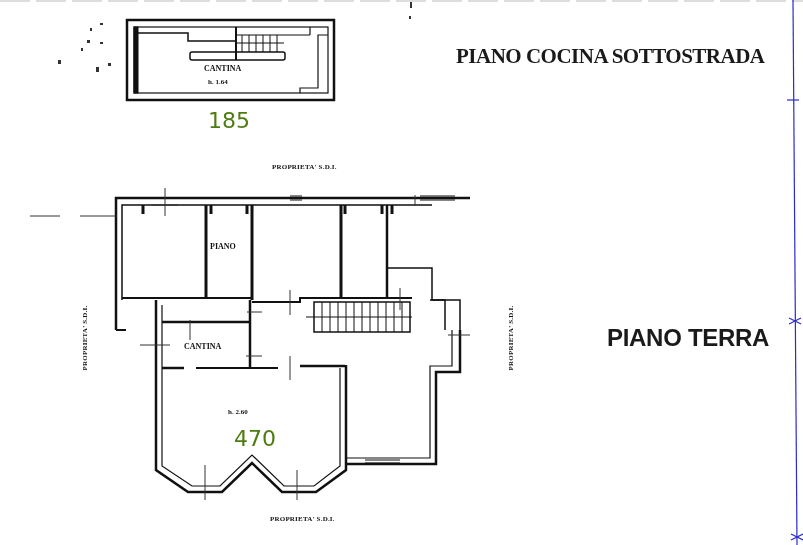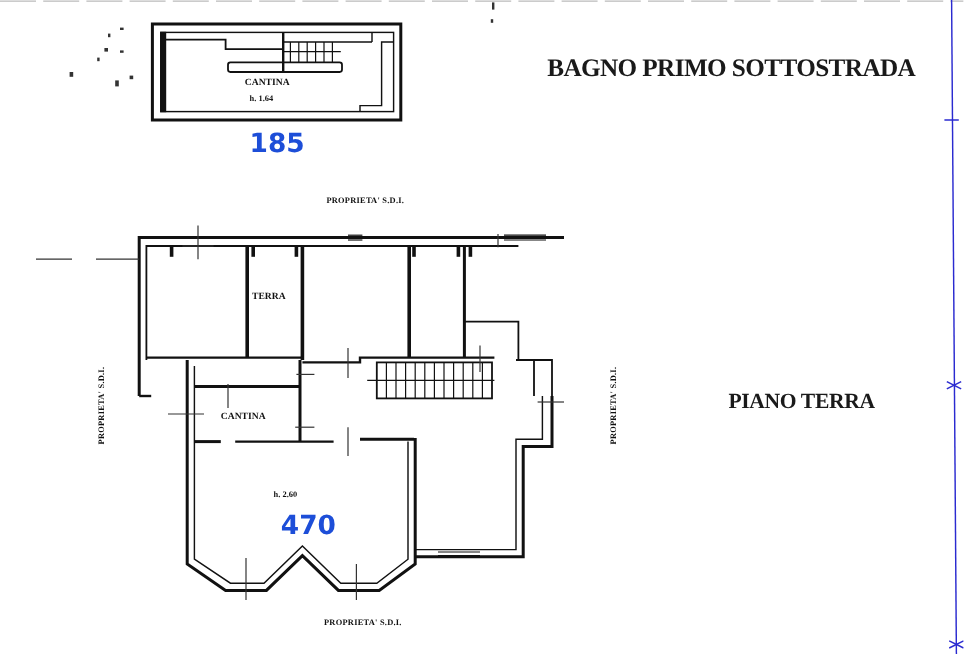--- a/index.html
+++ b/index.html
@@ -2,31 +2,31 @@
 <html><head>
 <meta charset="utf-8">
 <style>
   html, body { margin:0; padding:0; background:#ffffff; }
   body { width:803px; height:545px; position:relative; overflow:hidden;
          font-family: "DejaVu Serif", "Liberation Serif", serif; }
   .abs { position:absolute; }
   .plan-svg { position:absolute; left:0; top:0; }
   .title-upper { left:456px; top:44px; font-size:21px; font-weight:bold; letter-spacing:-0.5px; color:#1a1a1a;
                  font-family: "Liberation Serif", "DejaVu Serif", serif; white-space:nowrap; }
-  .title-ground { left:607px; top:324px; font-size:18px; font-weight:bold; letter-spacing:-0.3px; color:#1a1a1a;
-                  font-family: Liberation Serif, serif; white-space:nowrap; }
+  .title-ground { left:607px; top:324px; font-size:24px; font-weight:bold; letter-spacing:-0.3px; color:#1a1a1a;
+                  font-family: Liberation Sans, sans-serif; white-space:nowrap; }
   .prop { font-size:7px; font-weight:bold; color:#111; letter-spacing:0.2px; white-space:nowrap;
           font-family: "Liberation Serif", "DejaVu Serif", serif; }
   .prop-top { left:272px; top:163px; }
   .prop-bottom { left:270px; top:515px; }
   .prop-left { left:50px; top:334px; transform:rotate(-90deg); transform-origin:center; width:70px; text-align:center; }
   .prop-right { left:476px; top:334px; transform:rotate(-90deg); transform-origin:center; width:70px; text-align:center; }
   .room-label { font-size:8px; font-weight:bold; color:#111; white-space:nowrap;
                 font-family: "Liberation Serif", "DejaVu Serif", serif; }
-  .hand { font-family: "DejaVu Sans", sans-serif; font-size:22px; color:#1d4ed8; font-weight:bold; }
+  .hand { font-family: "DejaVu Sans", sans-serif; font-size:22px; color:#4d7c0f; font-weight:normal; }
 </style>
 </head>
 <body>
 
 <svg class="plan-svg" width="803" height="545" viewBox="0 0 803 545">
 
   <line x1="0" y1="1" x2="803" y2="1" stroke="#bbb" stroke-width="1" stroke-dasharray="30 6"></line>
 
   <g fill="#333">
     <rect x="100" y="23" width="3" height="2"></rect>
@@ -146,28 +146,28 @@
   <g stroke="#2a2ad0" stroke-width="1.2">
     <line x1="793" y1="0" x2="797" y2="545"></line>
     <line x1="787" y1="100" x2="799" y2="100"></line>
     <line x1="789" y1="318" x2="801" y2="324"></line>
       <line x1="789" y1="324" x2="801" y2="318"></line>
     <line x1="791" y1="534" x2="803" y2="540"></line>
       <line x1="791" y1="540" x2="803" y2="534"></line>
   </g>
 </svg>
 
-<div class="abs title-upper">BAGNO PRIMO SOTTOSTRADA</div>
+<div class="abs title-upper">PIANO COCINA SOTTOSTRADA</div>
 <div class="abs title-ground">PIANO TERRA</div>
 
 <div class="abs room-label" style="left:204px;top:64px;">CANTINA</div>
 <div class="abs room-label" style="left:208px;top:78px;font-size:7px;">h. 1.64</div>
 <div class="abs hand" style="left:208px;top:108px;">185</div>
 
-<div class="abs room-label" style="left:210px;top:242px;">TERRA</div>
+<div class="abs room-label" style="left:210px;top:242px;">PIANO</div>
 <div class="abs room-label" style="left:184px;top:342px;">CANTINA</div>
 <div class="abs room-label" style="left:228px;top:408px;font-size:7px;text-align:center;">h. 2.60</div>
 <div class="abs hand" style="left:234px;top:426px;">470</div>
 
 <div class="abs prop prop-top">PROPRIETA' S.D.I.</div>
 <div class="abs prop prop-bottom">PROPRIETA' S.D.I.</div>
 <div class="abs prop prop-left">PROPRIETA' S.D.I.</div>
 <div class="abs prop prop-right">PROPRIETA' S.D.I.</div>
 
 </body></html>

